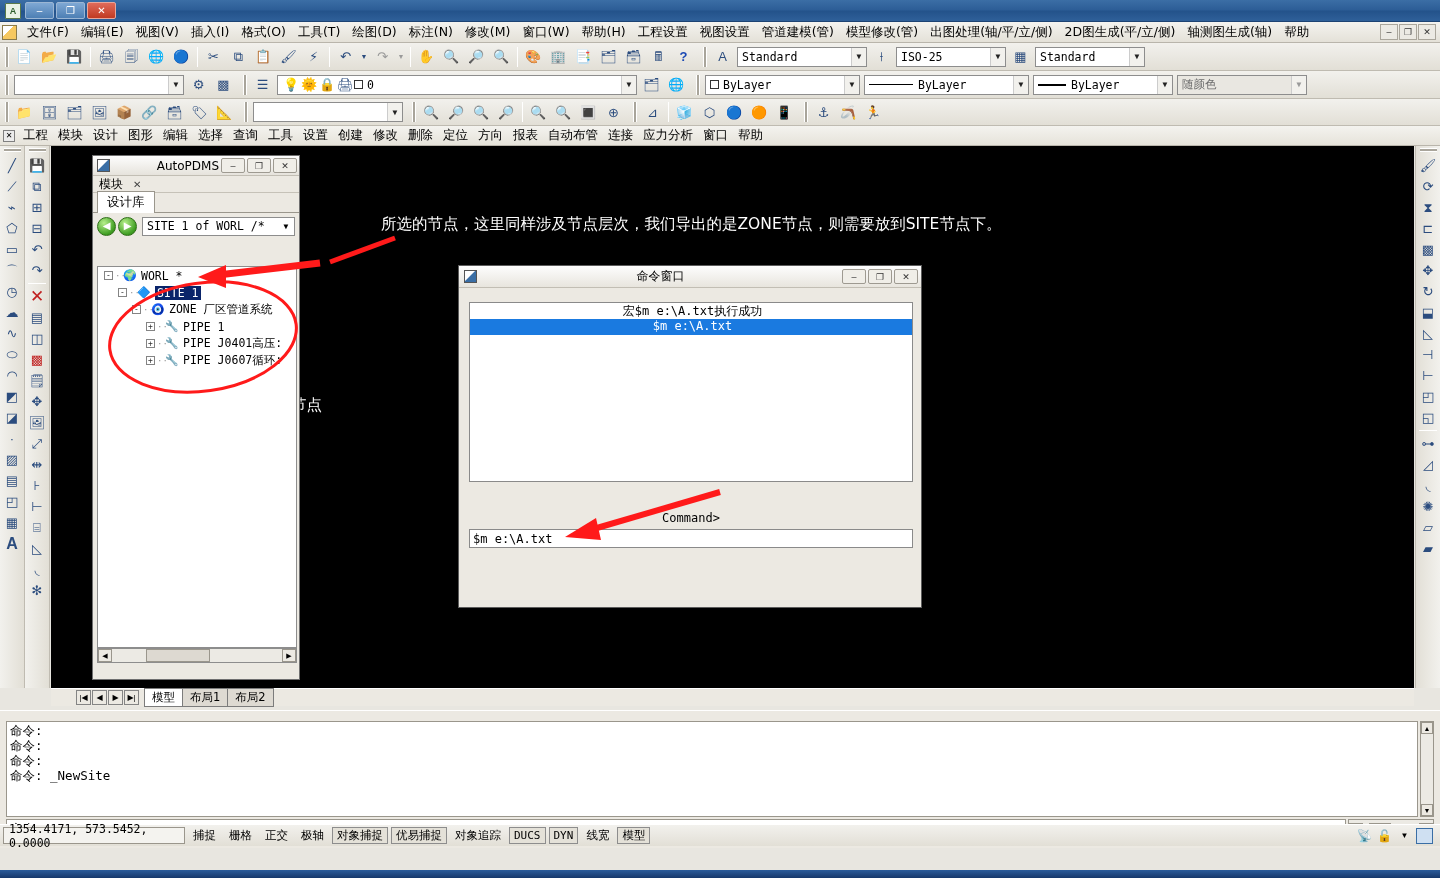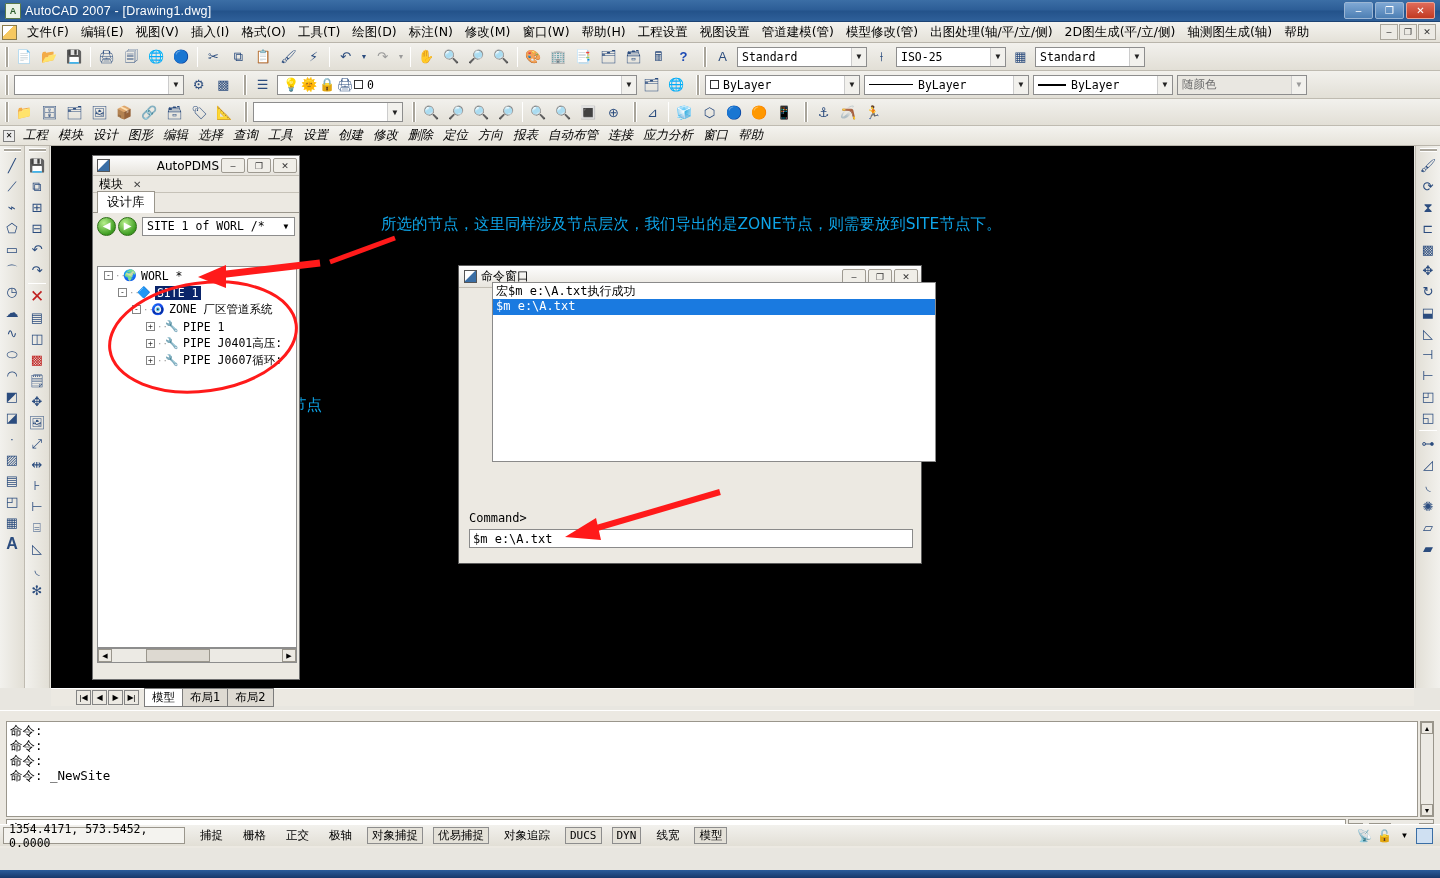--- a/index.html
+++ b/index.html
@@ -97,21 +97,21 @@
   .pdms-menubar {
     position: absolute; left: 0; top: 126px; width: 1440px; height: 20px;
     background: linear-gradient(to bottom,#f4f3ef,#e6e3da);
     display: flex; align-items: center; border-bottom: 1px solid #b9b5ab;
   }
   .pdms-close {
     width: 12px; height: 12px; border: 1px solid #808080; margin: 0 3px;
     font-size: 8px; display: flex; align-items: center; justify-content: center; background: #ececec;
   }
   .pdms-item { padding: 1px 5px; font-size: 12.5px;
-    font-family: "DejaVu Sans","Liberation Sans",sans-serif; font-style: italic; }
+    font-family: "DejaVu Sans","Liberation Sans",sans-serif; }
 
   
   .vtool {
     position: absolute; top: 146px; width: 25px; height: 542px;
     background: linear-gradient(to right,#f2f1ed,#e2dfd6);
     border-right: 1px solid #bfbbb1;
     display: flex; flex-direction: column; align-items: center; padding-top: 2px;
   }
   #vleft1 { left: 0; }
   #vleft2 { left: 25px; }
@@ -128,21 +128,21 @@
     background: linear-gradient(to left,#f2f1ed,#e2dfd6); border-left: 1px solid #bfbbb1;
     display: flex; flex-direction: column; align-items: center; padding-top: 2px;
   }
 
   
   #canvas {
     position: absolute; left: 51px; top: 146px; width: 1363px; height: 542px;
     background: #000; overflow: hidden;
   }
   .annot {
-    position: absolute; color: #0ea5e9;
+    position: absolute; color: #ffffff;
     font-family: "DejaVu Sans","Liberation Sans",sans-serif;
     white-space: nowrap;
   }
   #annot-top { left: 330px; top: 68px; font-size: 15.5px; }
   #annot-bottom { left: 178px; top: 249px; font-size: 15.5px; }
 
   
   #pdms {
     position: absolute; left: 92px; top: 155px; width: 208px; height: 525px;
     background: #ece9e2; border: 1px solid #6f6f6f; box-shadow: 1px 1px 2px rgba(0,0,0,.35);
@@ -204,31 +204,31 @@
   #tree-hscroll {
     position: absolute; left: 4px; top: 492px; width: 200px; height: 15px;
     background: #eceae4; border: 1px solid #8d8d8d; display: flex; align-items: center;
   }
   .sbtn { width: 14px; height: 13px; background: #ece9e2; border: 1px solid #9a968c;
           font-size: 7px; display: flex; align-items: center; justify-content: center; }
   .sthumb { width: 64px; height: 13px; background: #ddd9d1; border: 1px solid #9a968c; margin-left: 34px; }
 
   
   #cmdwin {
-    position: absolute; left: 458px; top: 265px; width: 464px; height: 299px;
-    background: #ece9e2; border: 1px solid #5c5c5c; box-shadow: 2px 2px 4px rgba(0,0,0,.45);
+    position: absolute; left: 458px; top: 265px; width: 464px; height: 343px;
+    background: #ece9e2; border: 1px solid #5c5c5c; box-shadow: 2px 2px 4px rgba(0,0,0,.45); text-align: center;
   }
   #cw-title { height: 22px; display: flex; align-items: center;
     background: linear-gradient(to bottom,#fdfdfd,#e8e5de);
     border-bottom: 1px solid #c2beb4; padding: 0 3px; }
   #cw-title .ttxt { flex: 1; font-size: 12px; font-family: "DejaVu Sans",sans-serif; }
   #cw-list {
-    position: absolute; left: 10px; top: 16px; width: 444px; height: 180px;
+    position: absolute; left: 10px; top: 36px; width: 444px; height: 180px;
     background: #fff; border: 1px solid #8a8a8a; overflow: hidden;
-    font-family: "DejaVu Sans Mono","Liberation Mono",monospace; font-size: 12px; margin-left: 23px;
+    font-family: "DejaVu Sans Mono","Liberation Mono",monospace; font-size: 12px;
   }
   #cw-list .row { height: 16px; padding-left: 3px; white-space: nowrap; }
   #cw-list .row.hl { background: #1a7ae0; color: #fff; }
   #cw-prompt {
     position: absolute; left: 10px; top: 245px; width: 444px; font-size: 12px;
     font-family: "DejaVu Sans Mono","Liberation Mono",monospace;
   }
   #cw-input {
     position: absolute; left: 10px; top: 263px; width: 444px; height: 19px;
     background: #fff; border: 1px solid #8a8a8a; padding-left: 3px;
@@ -280,21 +280,21 @@
     background: linear-gradient(to bottom,#f2f1ed,#e2dfd6);
     border-top: 1px solid #fff; display: flex; align-items: center; padding: 0 3px;
   }
   #coords {
     width: 182px; height: 17px; border: 1px solid #9a968c; background: #f4f3ef;
     display: flex; align-items: center; padding-left: 5px;
     font-family: "DejaVu Sans Mono","Liberation Mono",monospace; font-size: 11.5px;
   }
   .stbtn {
     height: 17px; padding: 0 4px; border: 1px solid transparent;
-    display: flex; align-items: center; font-size: 11.5px; margin-left: 10px;
+    display: flex; align-items: center; font-size: 11.5px; margin-left: 3px;
     font-family: "DejaVu Sans",sans-serif;
   }
   .stbtn.on { border: 1px solid #8d8d8d; background: #e4e1d8; }
   .stbtn.mono { font-family: "DejaVu Sans Mono","Liberation Mono",monospace; font-size: 11px; }
   #st-right { margin-left: auto; display: flex; align-items: center; gap: 3px; padding-right: 4px; }
   .st-icon { width: 17px; height: 16px; display: flex; align-items: center;
              justify-content: center; font-size: 12px; }
 
   
   #taskbar {
@@ -306,21 +306,20 @@
   #overlay { position: absolute; left: 0; top: 0; width: 1440px; height: 878px;
              pointer-events: none; }
 </style>
 </head>
 <body>
 
 <div id="app">
 
   <div class="titlebar">
     <div class="tb-icon">A</div>
-    <div class="tb-title">AutoCAD 2007 - [Drawing1.dwg]</div>
     <div class="tb-btns">
       <div class="tb-btn">–</div>
       <div class="tb-btn">❐</div>
       <div class="tb-btn close">✕</div>
     </div>
   </div>
 
   <div class="menubar">
     <div class="doc-icon"></div>
     <div class="menu-item">文件(F)</div>

